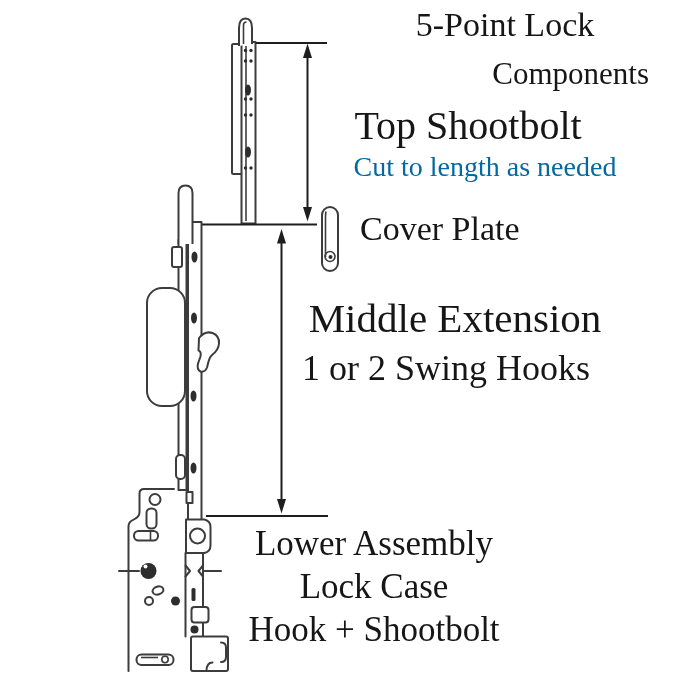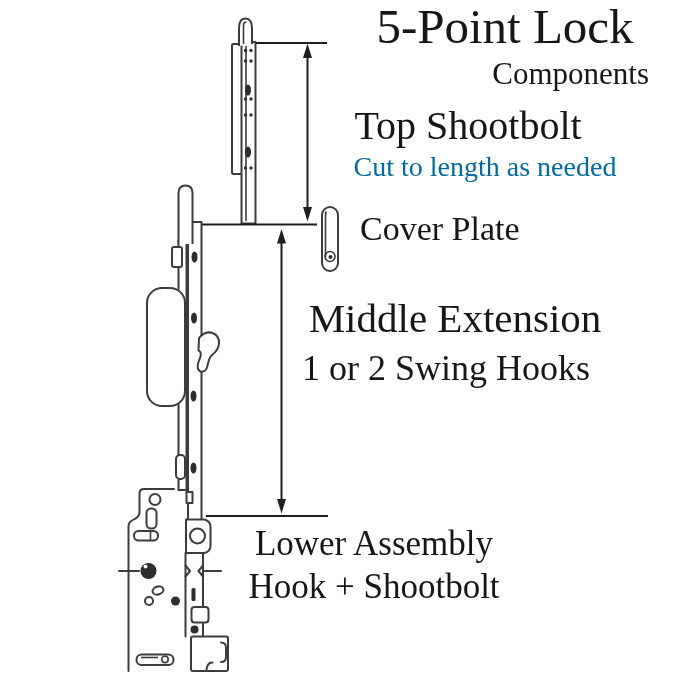--- a/index.html
+++ b/index.html
@@ -3,21 +3,21 @@
 <meta charset="utf-8">
 <style>
   html,body{margin:0;padding:0;background:#ffffff;}
   #stage{
     position:relative;width:700px;height:700px;background:#ffffff;overflow:hidden;
     font-family:"Liberation Serif","DejaVu Serif",serif;color:#161616;
   }
   #mech-svg{position:absolute;left:0;top:0;width:700px;height:700px;}
   .lbl{position:absolute;white-space:nowrap;line-height:1.12;}
   .ctr{text-align:center;}
-  #title-main   {left:338px;top:0;  width:334px;font-size:49px;}
+  #title-main   {left:338px;top:6px;  width:334px;font-size:34px;}
   #title-sub    {left:364px;top:57px; width:285px;font-size:31px;text-align:right;}
   #lbl-topshoot {left:325px;top:104px;width:286px;font-size:40px;}
   #note-cut     {left:326px;top:151px;width:318px;font-size:28px;color:#0369a1;}
   #lbl-cover    {left:360px;top:210px;font-size:34px;}
   #lbl-middle   {left:297px;top:296px;width:316px;font-size:41px;text-align:center;}
   #note-swing   {left:295px;top:348px;width:302px;font-size:36px;}
   #block-lower  {left:236px;top:522px;width:276px;font-size:35px;line-height:43px;}
   
   .ln{stroke:#3c3c3c;stroke-width:2;fill:none;stroke-linecap:round;stroke-linejoin:round;}
   .wh{stroke:#3c3c3c;stroke-width:2;fill:#ffffff;stroke-linejoin:round;}
@@ -124,16 +124,17 @@
 
   <div class="lbl ctr" id="title-main">5-Point Lock</div>
   <div class="lbl ctr" id="title-sub">Components</div>
   <div class="lbl ctr" id="lbl-topshoot">Top Shootbolt</div>
   <div class="lbl ctr" id="note-cut">Cut to length as needed</div>
   <div class="lbl" id="lbl-cover">Cover Plate</div>
   <div class="lbl ctr" id="lbl-middle">Middle Extension</div>
   <div class="lbl ctr" id="note-swing">1 or 2 Swing Hooks</div>
   <div class="lbl ctr" id="block-lower">
     <div>Lower Assembly</div>
+    <div>Lock Case</div>
     <div>Hook + Shootbolt</div>
   </div>
 
 </div>
 
 </body></html>

